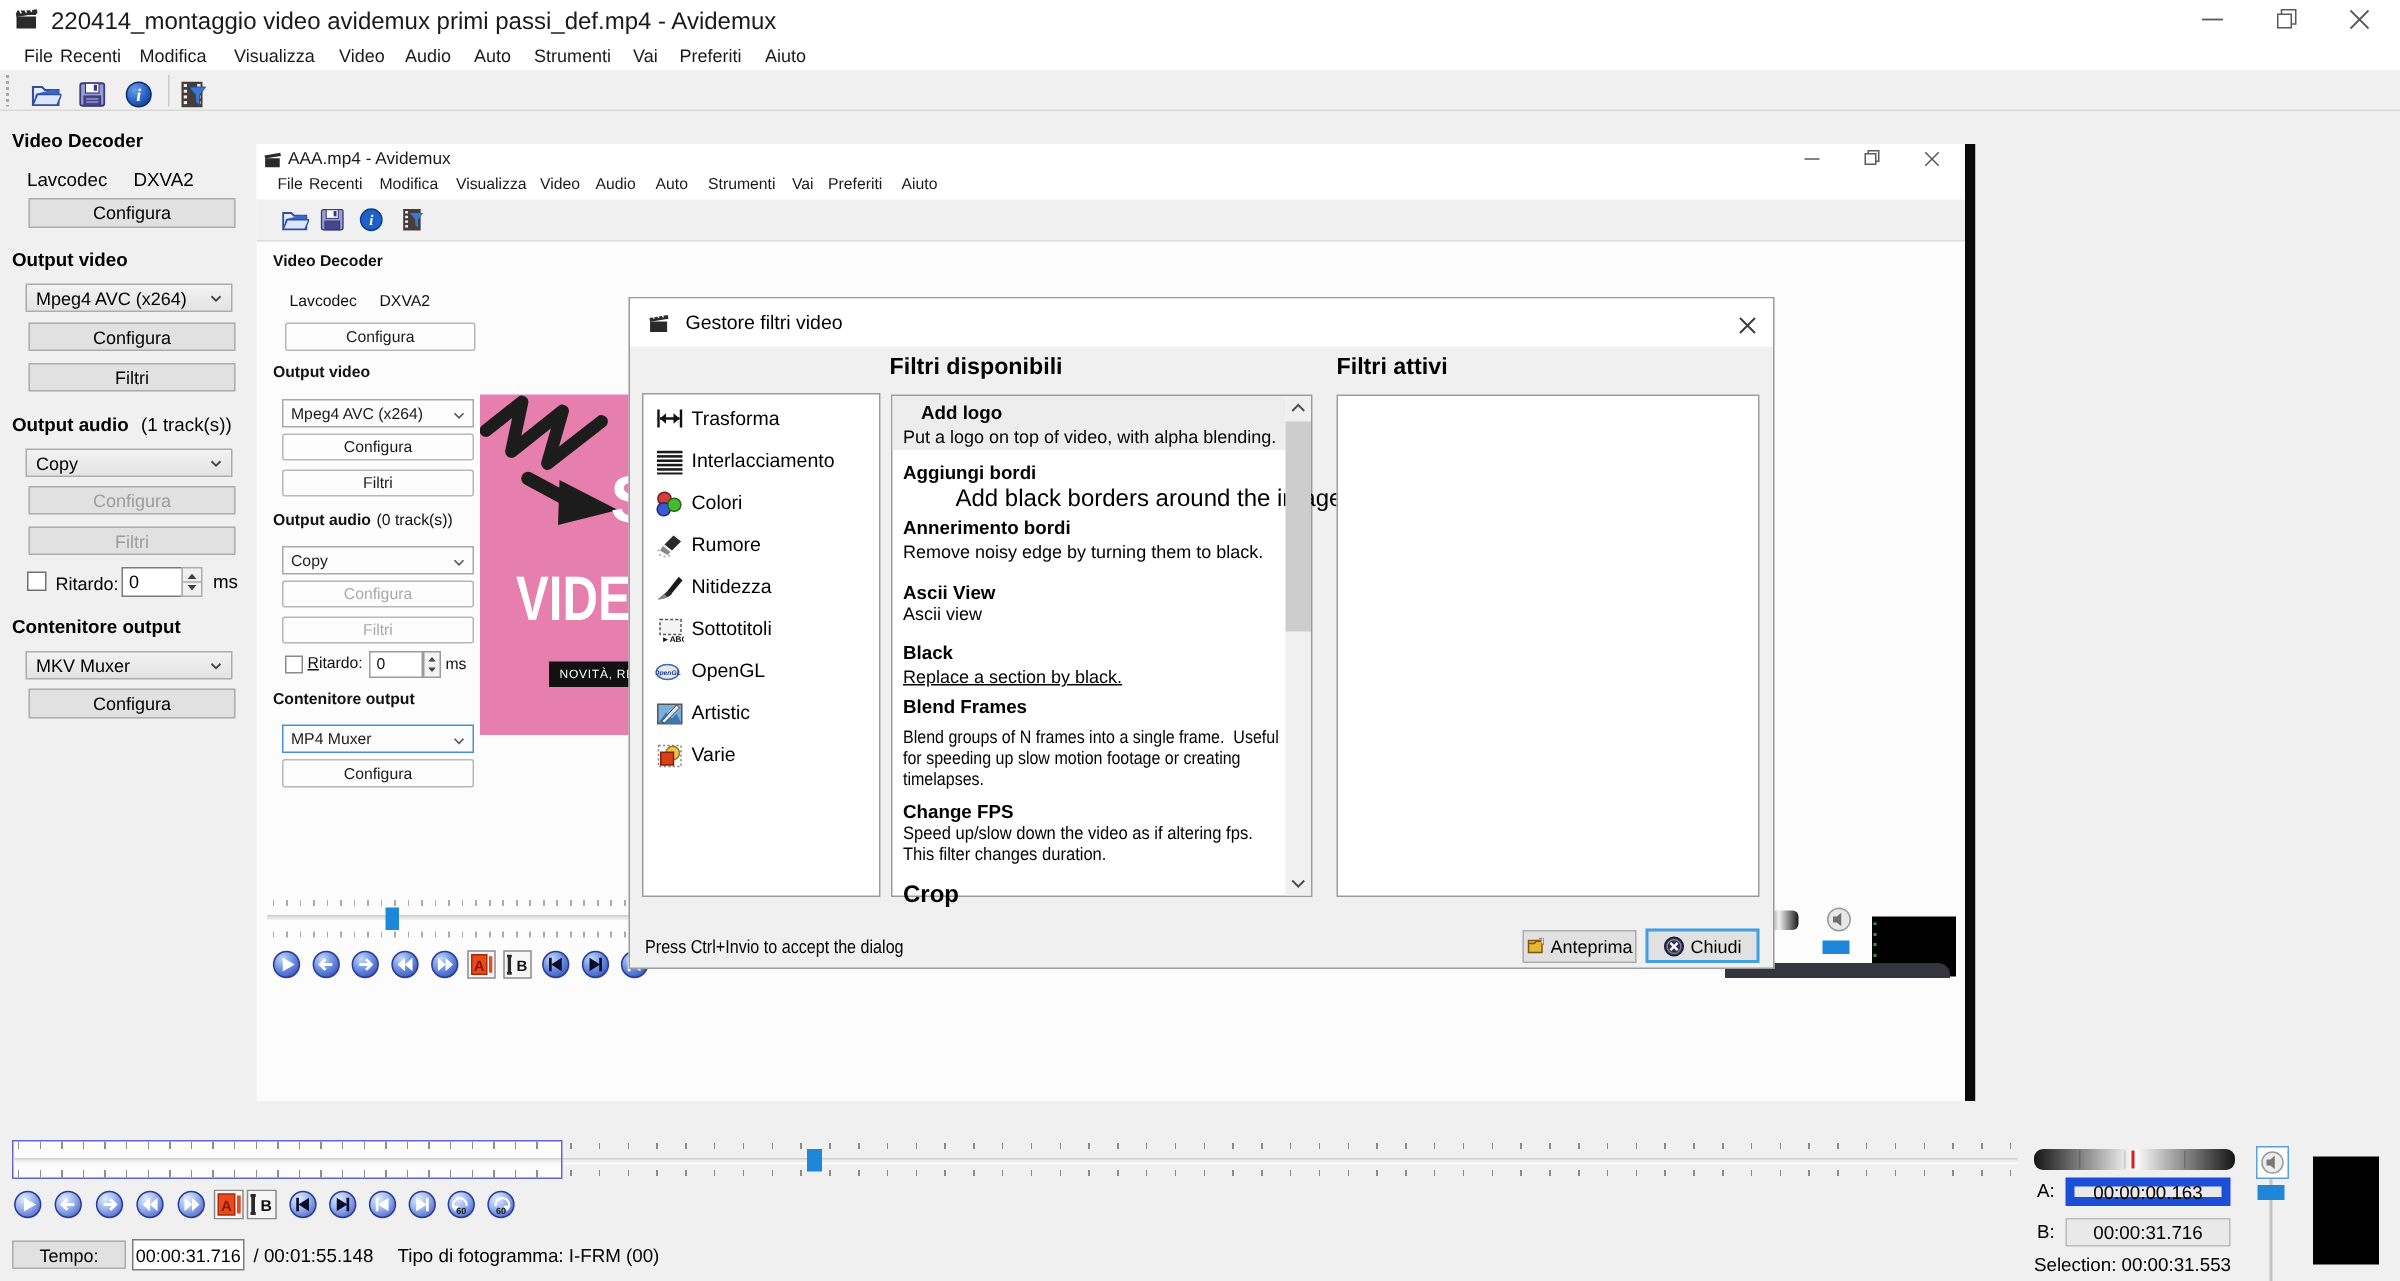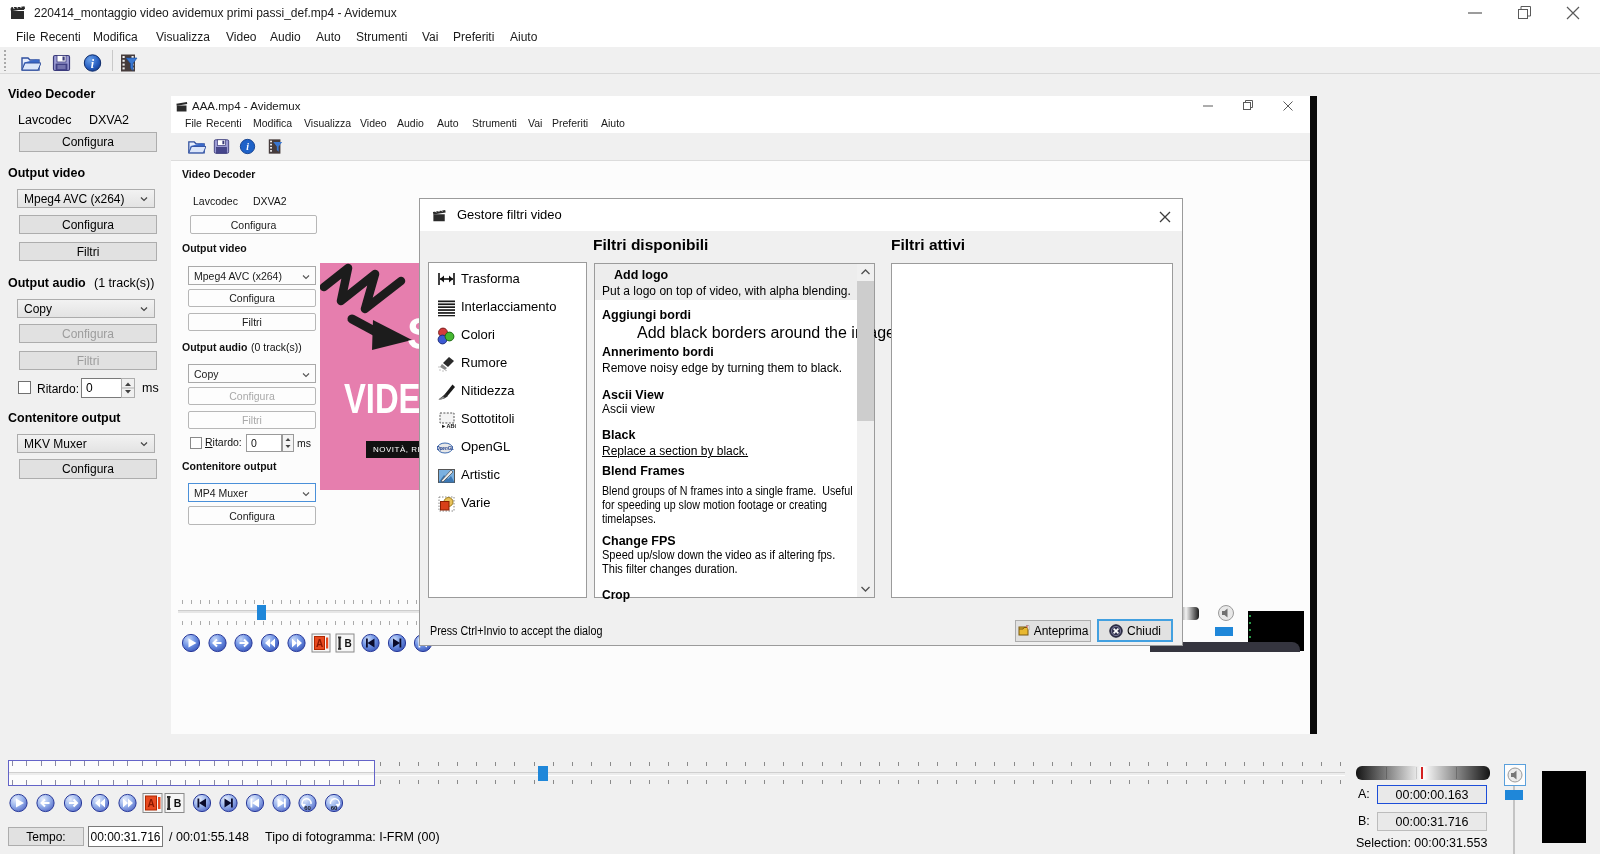--- a/index.html
+++ b/index.html
@@ -24,21 +24,21 @@
       <path d="M1 6 L14 6 L14 14 L1 14 Z"></path>
       <path d="M1 5 L1 2 L14 2 L14 5 Z" transform="skewX(-8)" transform-origin="1 5"></path>
       <path d="M0.5 3.5 L14.5 1.2 L15 4 L1 6.3 Z"></path>
     </g>
   <g stroke="#fff" stroke-width="1">
       <line x1="3" y1="1.8" x2="4.2" y2="3.9"></line>
       <line x1="6.5" y1="1.3" x2="7.7" y2="3.4"></line>
       <line x1="10" y1="0.8" x2="11.2" y2="2.9"></line>
     </g>
 </svg>
-<div class="ab" style="left:34px;top:6px;font-size:12px;color:#1a1a1a;">220414_montaggio video avidemux primi passi_def.mp4 - Avidemux</div>
+<div class="ab" style="left:34px;top:6px;font-size:16px;color:#1a1a1a;">220414_montaggio video avidemux primi passi_def.mp4 - Avidemux</div>
 <svg class="ab" style="left:1466px;top:0;" width="18" height="26" viewBox="0 0 18 26">
     <line x1="2" y1="13" x2="16" y2="13" stroke="#5a5a5a" stroke-width="1.2"></line>
   </svg>
 <svg class="ab" style="left:1515px;top:0;" width="18" height="26" viewBox="0 0 18 26">
     <rect x="3.5" y="9.5" width="9" height="9" fill="none" stroke="#5a5a5a"></rect>
     <path d="M6 9.5 L6 6.5 L15.5 6.5 L15.5 16 L12.5 16" fill="none" stroke="#5a5a5a"></path>
   </svg>
 <svg class="ab" style="left:1564px;top:0;" width="18" height="26" viewBox="0 0 18 26">
     <path d="M3 7 L15 19 M15 7 L3 19" stroke="#5a5a5a" stroke-width="1.2"></path>
   </svg>
@@ -399,21 +399,21 @@
     <div class="ab b" style="left:7px;top:81px;font-size:12.5px;">Annerimento bordi</div>
     <div class="ab" style="left:7px;top:97px;font-size:12px;white-space:nowrap;">Remove noisy edge by turning them to black.</div>
     <div class="ab b" style="left:7px;top:124px;font-size:12.5px;">Ascii View</div>
     <div class="ab" style="left:7px;top:138px;font-size:12px;white-space:nowrap;">Ascii view</div>
     <div class="ab b" style="left:7px;top:164px;font-size:12.5px;">Black</div>
     <div class="ab" style="left:7px;top:180px;font-size:12px;white-space:nowrap;text-decoration:underline;">Replace a section by black.</div>
     <div class="ab b" style="left:7px;top:200px;font-size:12.5px;">Blend Frames</div>
     <div class="ab" style="left:7px;top:220px;font-size:12px;line-height:14px;white-space:nowrap;transform:scaleX(0.89);transform-origin:left;">Blend groups of N frames into a single frame.&nbsp; Useful<br>for speeding up slow motion footage or creating<br>timelapses.</div>
     <div class="ab b" style="left:7px;top:270px;font-size:12.5px;">Change FPS</div>
     <div class="ab" style="left:7px;top:284px;font-size:12px;line-height:14px;white-space:nowrap;transform:scaleX(0.92);transform-origin:left;">Speed up/slow down the video as if altering fps.<br>This filter changes duration.</div>
-    <div class="ab b" style="left:7px;top:324px;font-size:12px;">Crop</div>
+    <div class="ab b" style="left:7px;top:324px;font-size:16px;">Crop</div>
 
     <div class="ab" style="left:262px;top:0;width:17px;height:333px;background:#f0f0f0;">
       <svg class="ab" style="left:0;top:0;" width="17" height="17" viewBox="0 0 17 17">
           <path d="M4.5 10 L8.5 6 L12.5 10" fill="none" stroke="#505050" stroke-width="1.3"></path>
         </svg>
       <div class="ab" style="left:0;top:17px;width:17px;height:140px;background:#cdcdcd;"></div>
       <svg class="ab" style="left:0;top:316px;" width="17" height="17" viewBox="0 0 17 17">
           <path d="M4.5 7 L8.5 11 L12.5 7" fill="none" stroke="#505050" stroke-width="1.3"></path>
         </svg>
     </div>
@@ -517,21 +517,21 @@
   <div class="ab" style="left:88px;top:89px;width:75px;height:21px;background:#fff;border:1px solid #7a7a7a;font-size:12px;display:flex;align-items:center;justify-content:center;">00:00:31.716</div>
   <div class="ab" style="left:169px;top:93px;font-size:12.5px;">/ 00:01:55.148</div>
   <div class="ab" style="left:265px;top:93px;font-size:12.5px;">Tipo di fotogramma: I-FRM (00)</div>
 
   <div class="ab" style="left:1356px;top:29px;width:134px;height:14px;border-radius:6px;background:linear-gradient(90deg,#141414,#fafafa 49%,#fafafa 51%,#141414);"></div>
   <div class="ab" style="left:1386px;top:30px;width:1px;height:12px;background:#00000033;"></div>
   <div class="ab" style="left:1416px;top:30px;width:1px;height:12px;background:#00000022;"></div>
   <div class="ab" style="left:1456px;top:30px;width:1px;height:12px;background:#00000033;"></div>
   <div class="ab" style="left:1421px;top:30px;width:2px;height:12px;background:#d42020;"></div>
   <div class="ab" style="left:1358px;top:50px;font-size:12.5px;">A:</div>
-  <div class="ab" style="left:1377px;top:48px;width:110px;height:19px;background:#e9e9e9;border:1px solid #1d4ed8;font-size:12.5px;display:flex;align-items:center;justify-content:center;">00:00:00.163</div>
+  <div class="ab" style="left:1377px;top:48px;width:110px;height:19px;background:#e9e9e9;border:6px solid #1d4ed8;font-size:12.5px;display:flex;align-items:center;justify-content:center;">00:00:00.163</div>
   <div class="ab" style="left:1358px;top:77px;font-size:12.5px;">B:</div>
   <div class="ab" style="left:1377px;top:75px;width:110px;height:19px;background:#e9e9e9;border:1px solid #bcbcbc;font-size:12.5px;display:flex;align-items:center;justify-content:center;">00:00:31.716</div>
   <div class="ab" style="left:1356px;top:99px;font-size:12.5px;">Selection: 00:00:31.553</div>
   <div class="ab" style="left:1504px;top:27px;width:22px;height:22px;background:#fdfdfd;border:1px solid #5aa0dc;"><svg width="20" height="20" viewBox="0 0 20 20">
         <circle cx="10" cy="10" r="7" fill="#ececec" stroke="#9a9a9a"></circle>
         <path d="M6 8 L8.5 8 L11.5 5.5 L11.5 14.5 L8.5 12 L6 12 Z" fill="#787878"></path>
       </svg></div>
   <div class="ab" style="left:1513px;top:49px;width:2px;height:68px;background:#c4c4c4;"></div>
   <div class="ab" style="left:1505px;top:53px;width:18px;height:10px;background:#1f87d9;"></div>
   <div class="ab" style="left:1542px;top:34px;width:44px;height:72px;background:#000;"></div>

